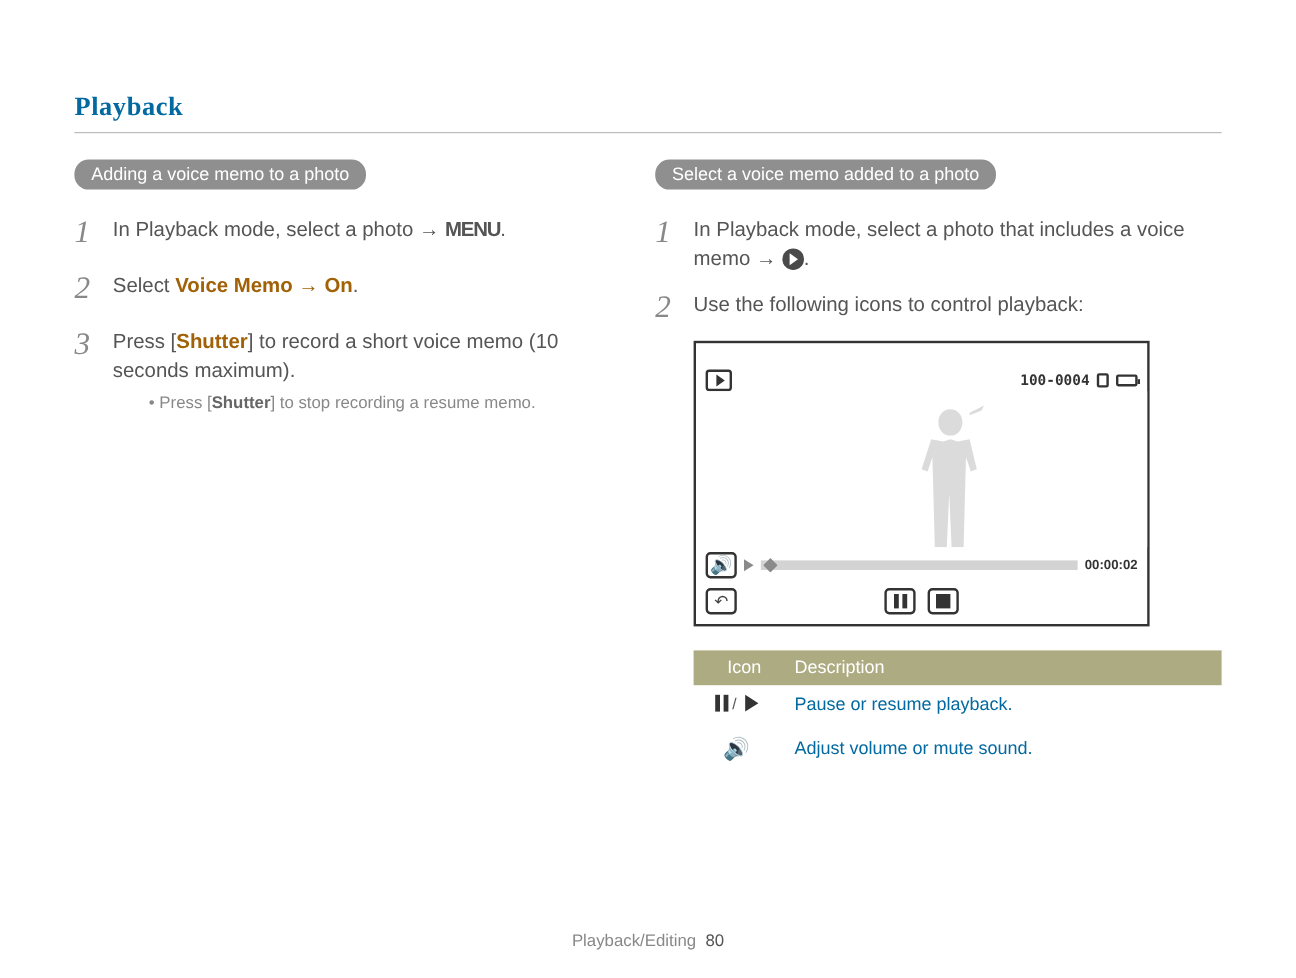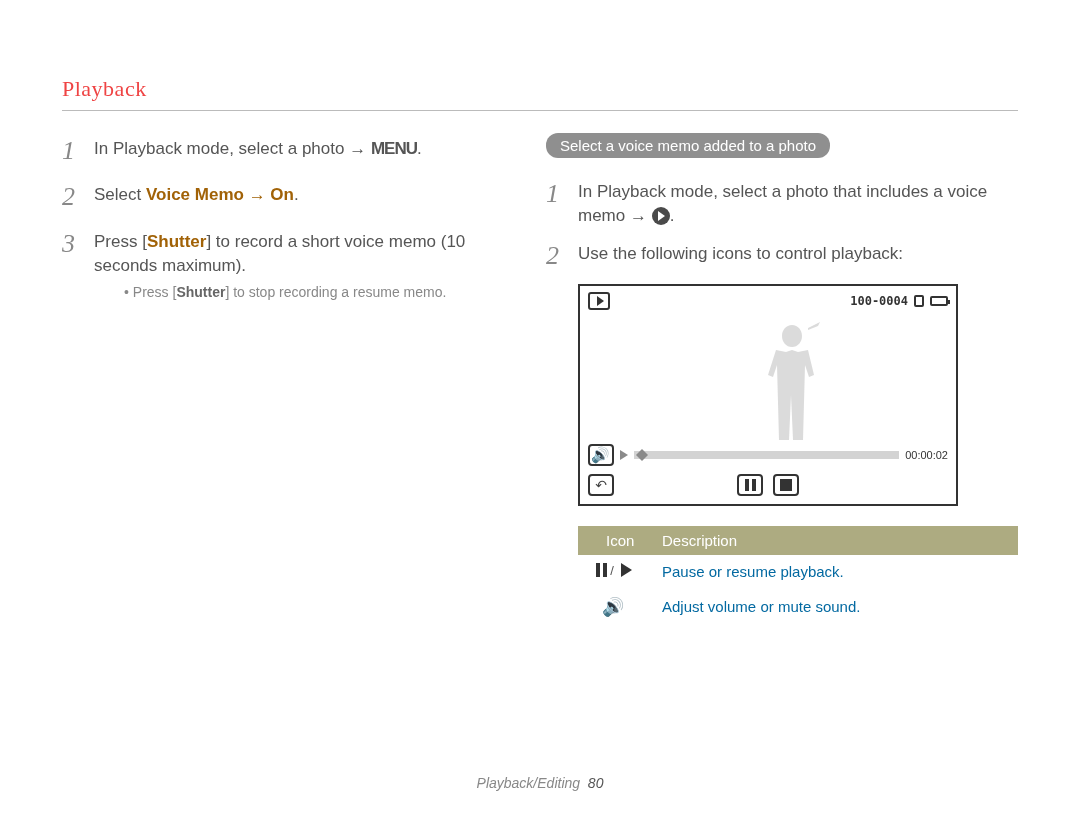--- a/index.html
+++ b/index.html
@@ -8,22 +8,22 @@
     height: 815px;
     background: #fff;
     font-family: Arial, Helvetica, sans-serif;
     color: #444;
     padding: 76px 62px 30px 62px;
     position: relative;
   }
   .page-title {
     font-family: Georgia, 'Times New Roman', serif;
     font-size: 22px;
-    font-weight: 400;
-    color: #ef4444;
+    font-weight: 700;
+    color: #0369a1;
     letter-spacing: 0.5px;
     padding-bottom: 8px;
   }
   .hr {
     border: none;
     border-top: 1px solid #bbb;
     width: 100%;
     margin-bottom: 22px;
   }
   .columns {
@@ -98,21 +98,21 @@
   
   .camera-screen {
     width: 380px;
     border: 2px solid #333;
     margin: 8px 0 20px 32px;
   }
   .cs-inner { position: relative; }
   .cs-topbar {
     display: flex;
     justify-content: space-between;
-    padding: 6px 8px 0 8px;
+    padding: 22px 8px 0 8px;
     font-size: 11px;
     font-weight: bold;
     color: #333;
   }
   .cs-pb-icon {
     width: 22px; height: 18px;
     border: 2px solid #333;
     border-radius: 3px;
     display: flex; align-items: center; justify-content: center;
   }
@@ -161,21 +161,21 @@
     flex: 1;
     height: 8px;
     background: #d3d3d3;
     position: relative;
   }
   .progress-track .dot {
     position: absolute; left: 2px; top: -2px;
     width: 12px; height: 12px; background:#8a8a8a;
     clip-path: polygon(50% 0, 100% 50%, 50% 100%, 0 50%);
   }
-  .time-label { font-size: 11px; font-weight: normal; color: #333; }
+  .time-label { font-size: 11px; font-weight: bold; color: #333; }
   .cs-bottom {
     display: flex;
     justify-content: center;
     align-items: center;
     padding: 4px 8px 8px 8px;
     gap: 10px;
     position: relative;
   }
   .cs-bottom .back-btn {
     position: absolute; left: 8px;
@@ -222,33 +222,33 @@
   .td-stop { width:13px;height:13px;background:#333;display:inline-block; }
   .td-vol { font-size:18px; }
 
   .footer {
     position: absolute;
     bottom: 24px;
     left: 0; right: 0;
     text-align: center;
     font-size: 14px;
     color: #888;
-    font-style: italic;
   }
   .footer .pg { color: #555; }
 </style>
 </head>
 <body>
 
 <div class="page-title">Playback</div>
 <hr class="hr">
 
 <div class="columns">
 
   <div class="col">
+    <div class="pill">Adding a voice memo to a photo</div>
 
     <ol class="steps">
       <li class="step">
         <span class="num">1</span>
         <span class="body">
           <span>In Playback mode, select a photo → </span><span class="menu-text">MENU</span><span>.</span>
         </span>
       </li>
       <li class="step">
         <span class="num">2</span>

